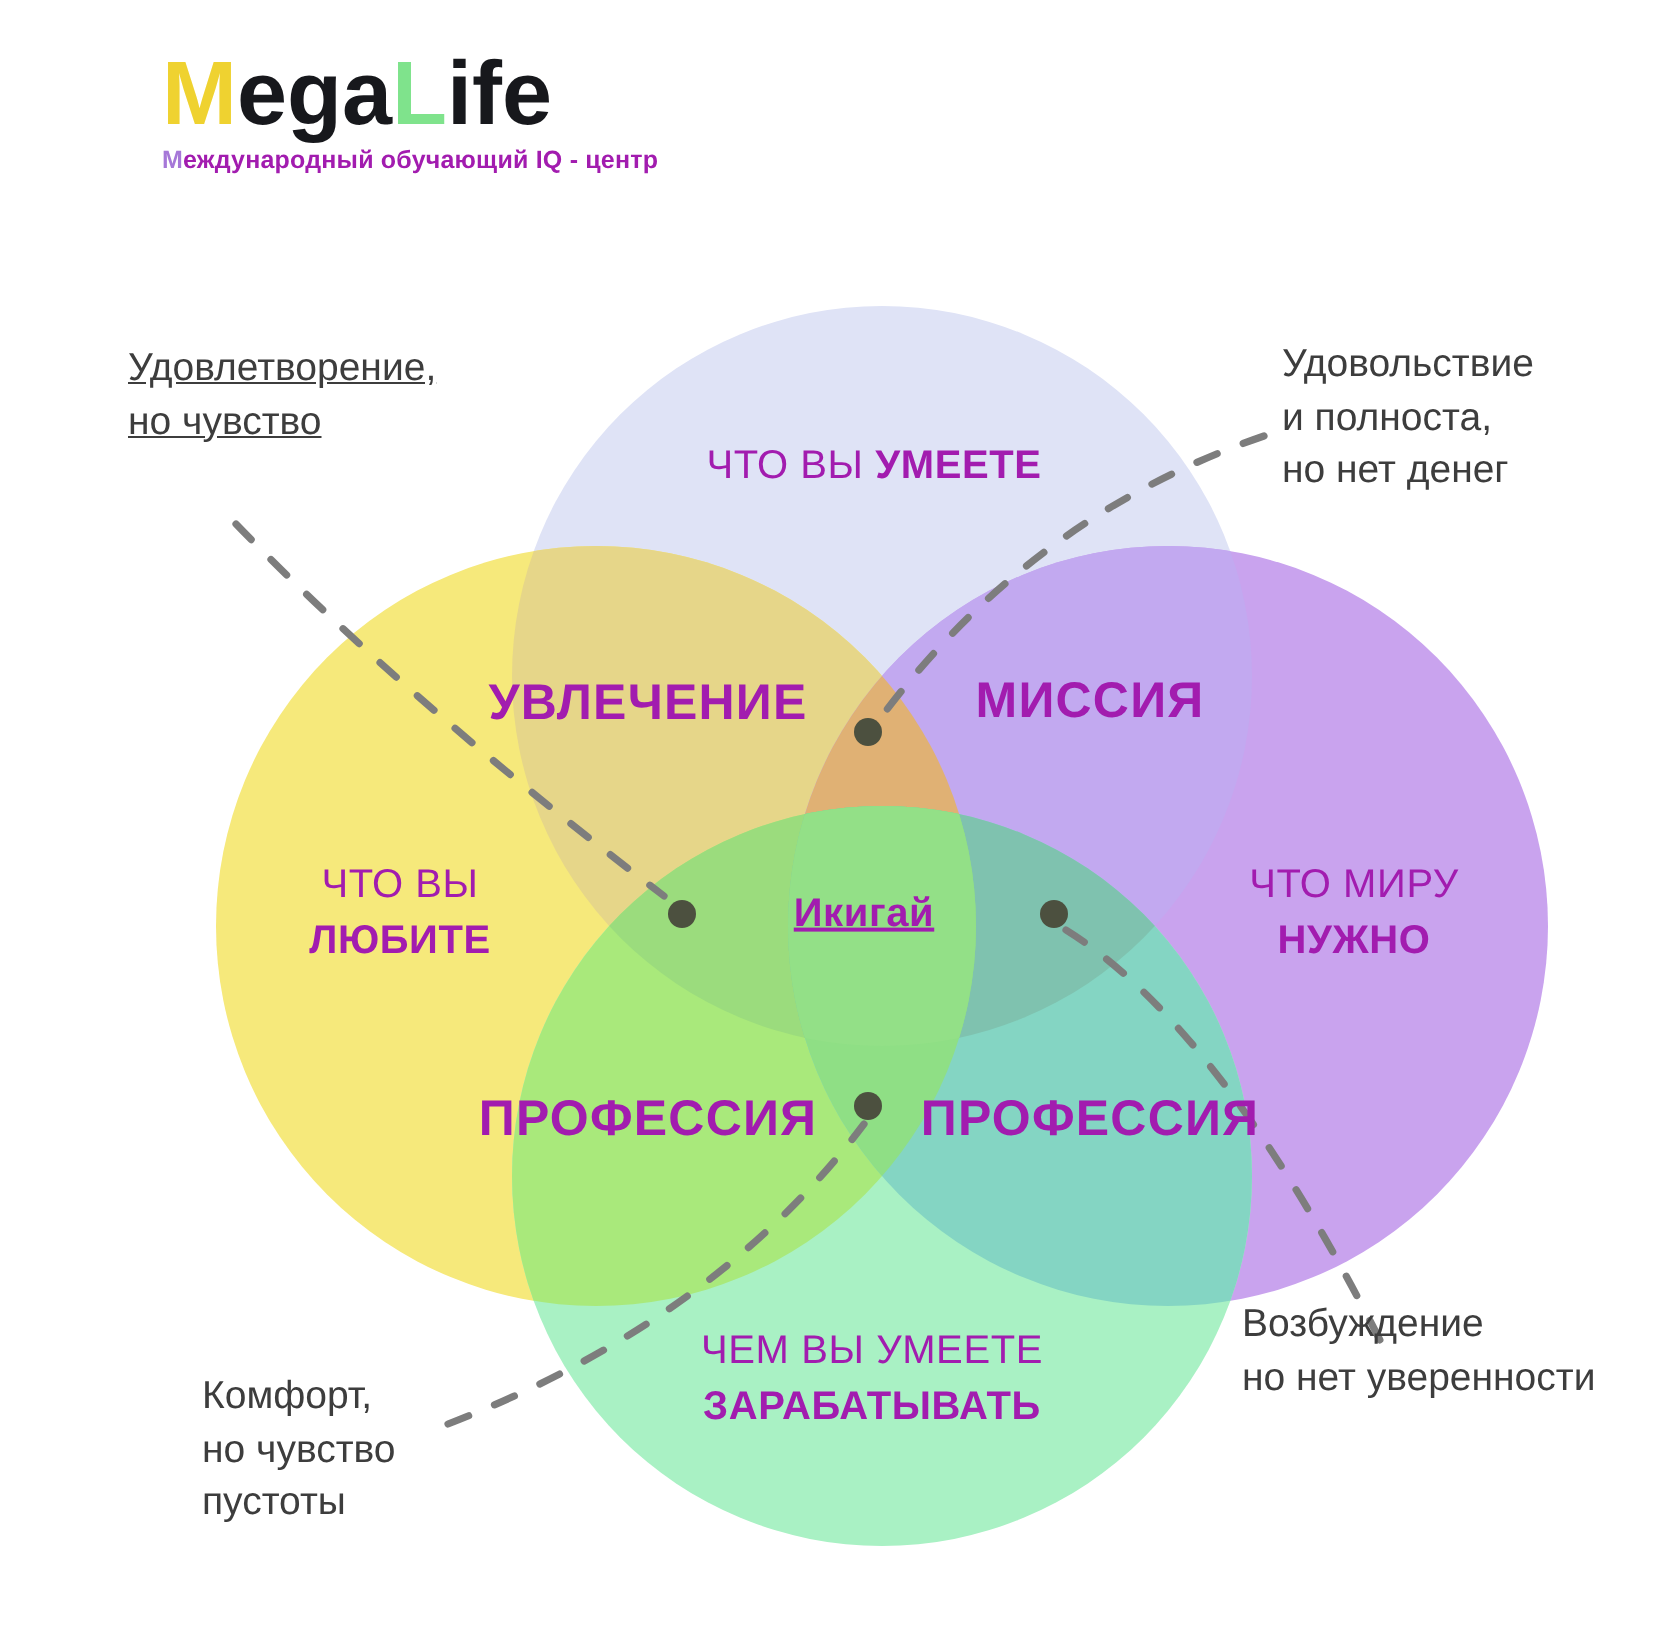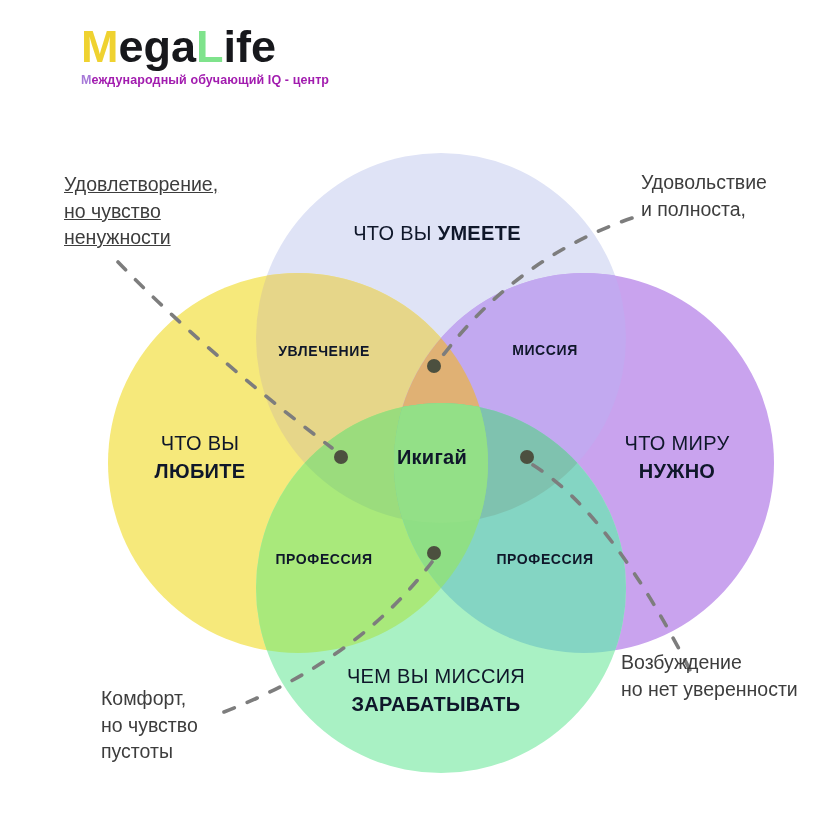--- a/index.html
+++ b/index.html
@@ -10,27 +10,27 @@
   }
   .venn{position:absolute;left:0;top:0;}
   .dash{fill:none;stroke-width:3.6;stroke-dasharray:11 14;stroke-linecap:round;}
 
   .logo{position:absolute;left:53px;top:22px;}
   .brand{font-size:45px;font-weight:700;line-height:1.1;letter-spacing:0px;}
   .subtitle{font-size:12.5px;font-weight:700;margin-top:1px;letter-spacing:0.1px;}
 
   .lbl{
     position:absolute;transform:translate(-50%,-50%);
-    white-space:nowrap;color:#0f172a;font-size:20px;text-align:center;
+    white-space:nowrap;color:#a21caf;font-size:20px;text-align:center;
     letter-spacing:0.3px;line-height:1.42;
   }
   .lbl .b{font-weight:700;}
   .lbl .block{display:block;}
-  .inter{font-weight:700;font-size:14px;letter-spacing:0.6px;}
-  .center-lbl{font-weight:700;}
+  .inter{font-weight:700;font-size:25px;letter-spacing:0.6px;}
+  .center-lbl{font-weight:700;text-decoration:underline;}
 
   .ann{position:absolute;font-size:19.5px;line-height:1.36;color:#3d3d3d;}
   .ann span{display:block;}
 
   
   .lbl-skills{left:409px;top:233px;}
   .lbl-passion{left:296px;top:352px;}
   .lbl-mission{left:517px;top:351px;}
   .lbl-love{left:172px;top:457px;}
   .lbl-ikigai{left:404px;top:457px;}
@@ -134,39 +134,39 @@
       <span class="reg block">ЧТО ВЫ</span>
       <span class="b block">ЛЮБИТЕ</span>
     </div>
 
   <div class="lbl lbl-needs">
       <span class="reg block">ЧТО МИРУ</span>
       <span class="b block">НУЖНО</span>
     </div>
 
   <div class="lbl lbl-paid">
-      <span class="reg block">ЧЕМ ВЫ МИССИЯ</span>
+      <span class="reg block">ЧЕМ ВЫ УМЕЕТЕ</span>
       <span class="b block">ЗАРАБАТЫВАТЬ</span>
     </div>
 
   <div class="lbl inter lbl-passion">УВЛЕЧЕНИЕ</div>
   <div class="lbl inter lbl-mission">МИССИЯ</div>
   <div class="lbl inter lbl-profession">ПРОФЕССИЯ</div>
   <div class="lbl inter lbl-vocation">ПРОФЕССИЯ</div>
 
   <div class="lbl center-lbl lbl-ikigai">Икигай</div>
 
   <div class="ann ann-tl">
     <span>Удовлетворение,</span>
     <span>но чувство</span>
-    <span>ненужности</span>
   </div>
   <div class="ann ann-tr">
     <span>Удовольствие</span>
     <span>и полноста,</span>
+    <span>но нет денег</span>
   </div>
   <div class="ann ann-bl">
     <span>Комфорт,</span>
     <span>но чувство</span>
     <span>пустоты</span>
   </div>
   <div class="ann ann-br">
     <span>Возбуждение</span>
     <span>но нет уверенности</span>
   </div>

